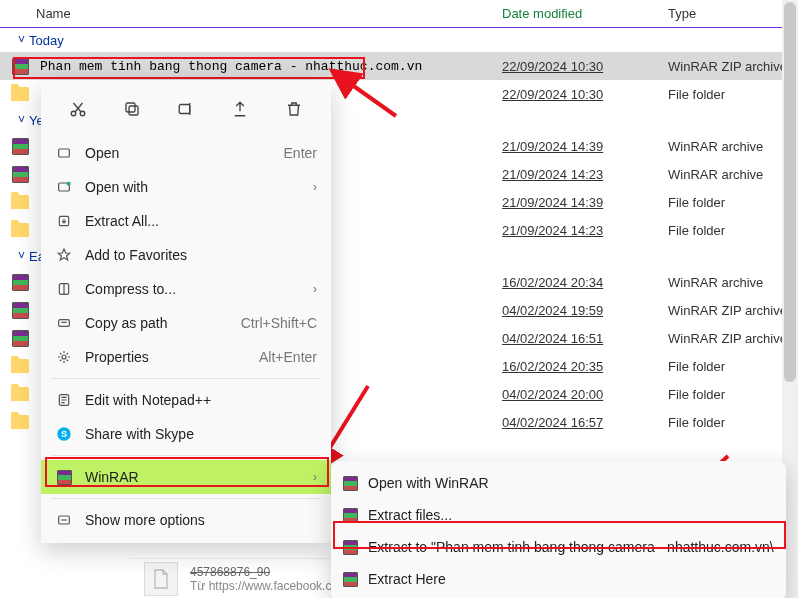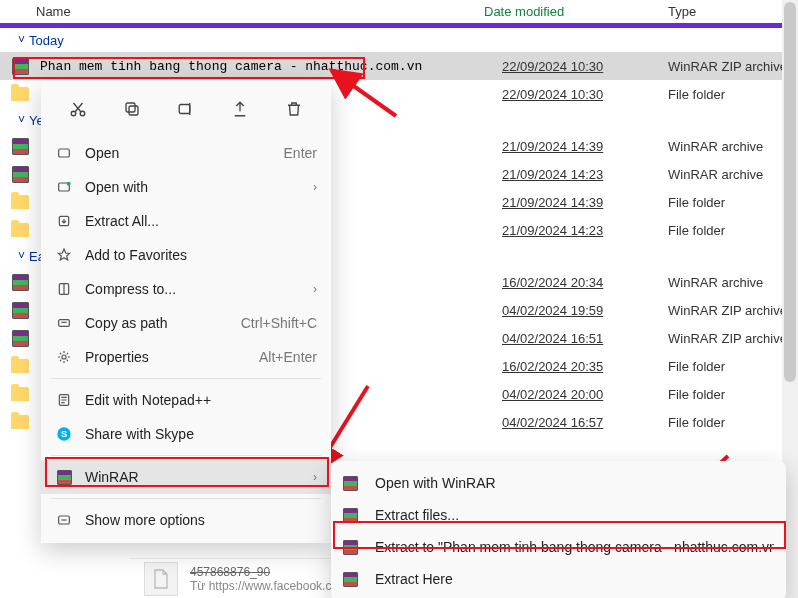--- a/index.html
+++ b/index.html
@@ -1,18 +1,18 @@
 <!DOCTYPE html>
 <html><head>
 <meta charset="utf-8">
 <style>
 * { box-sizing: border-box; margin: 0; padding: 0; font-family: 'Segoe UI', Tahoma, sans-serif; }
 body { width: 798px; height: 598px; background: #fff; overflow: hidden; position: relative; font-size: 13px; }
 
-.header-row { display: flex; border-bottom: 5px solid #6d28d9; height: 28px; align-items: center; gap: 18px; }
+.header-row { display: flex; border-bottom: 1px solid #6d28d9; height: 28px; align-items: center; }
 .header-row .col-name { padding-left: 36px; flex: 1; color: #333; }
 .header-row .col-date { width: 166px; color: #15803d; }
 .header-row .col-type { width: 130px; color: #333; }
 
 .file-list { position: relative; }
 .group-header { display: flex; align-items: center; height: 24px; padding-left: 18px; color: #003399; font-size: 13px; gap: 4px; }
 .group-header .chevron { font-size: 12px; }
 .file-row { display: flex; align-items: center; height: 28px; }
 .file-row .icon-cell { width: 40px; display: flex; justify-content: center; }
 .file-row .name { flex: 1; overflow: hidden; white-space: nowrap; text-overflow: ellipsis; font-family: Liberation Mono, monospace; }
@@ -31,25 +31,25 @@
 
 .context-menu { position: absolute; left: 41px; top: 80px; width: 290px; background: #f9f9f9; border-radius: 0; box-shadow: 0 8px 24px rgba(0,0,0,.2); padding: 6px 0 6px 0; z-index: 10; }
 .cm-top { display: flex; justify-content: space-around; padding: 6px 10px 10px 10px; }
 .cm-top .top-btn { width: 34px; height: 34px; display: flex; align-items: center; justify-content: center; border-radius: 6px; cursor: pointer; }
 .cm-item { display: flex; align-items: center; height: 34px; padding: 0 14px; gap: 12px; cursor: pointer; }
 .cm-item .cm-label { flex: 1; color: #222; font-size: 14px; }
 .cm-item .cm-hint { color: #777; font-size: 14px; }
 .cm-item .cm-arrow { color: #777; font-size: 12px; }
 .cm-ic { width: 18px; height: 18px; display: flex; align-items: center; justify-content: center; color: #444; }
 .cm-sep { height: 1px; background: #e2e2e2; margin: 4px 10px; }
-.cm-item.highlighted { background: #e5e5e5; }
+.cm-item.highlighted { background: #bef264; }
 
 .submenu { position: absolute; left: 331px; top: 461px; width: 455px; background: #f9f9f9; border-radius: 8px; box-shadow: 0 8px 24px rgba(0,0,0,.2); padding: 6px 0; z-index: 12; }
 .sub-item { display: flex; align-items: center; height: 32px; padding: 0 12px; gap: 10px; cursor: pointer; }
-.sub-item .sub-label { flex: 1; font-size: 14px; color: #222; white-space: nowrap; overflow: hidden; margin-left: 7px; }
+.sub-item .sub-label { flex: 1; font-size: 14px; color: #222; white-space: nowrap; overflow: hidden; }
 
 .scrollbar { position: absolute; right: 0; top: 0; width: 16px; height: 598px; background: #f0f0f0; }
 .scrollbar .thumb { position: absolute; left: 2px; right: 2px; top: 2px; height: 380px; background: #c9c9c9; border-radius: 6px; }
 
 .bottom-layer { position: absolute; left: 130px; top: 558px; width: 400px; height: 40px; background: #fff; border-top: 1px solid #eee; color: #888; font-size: 12px; display: flex; align-items: center; gap: 12px; padding-left: 14px; }
 .doc-thumb { width: 34px; height: 34px; background: #f3f3f3; border: 1px solid #ddd; display: flex; align-items: center; justify-content: center; }
 .strike { text-decoration: line-through; color: #666; }
 
 svg { display: block; }
 

